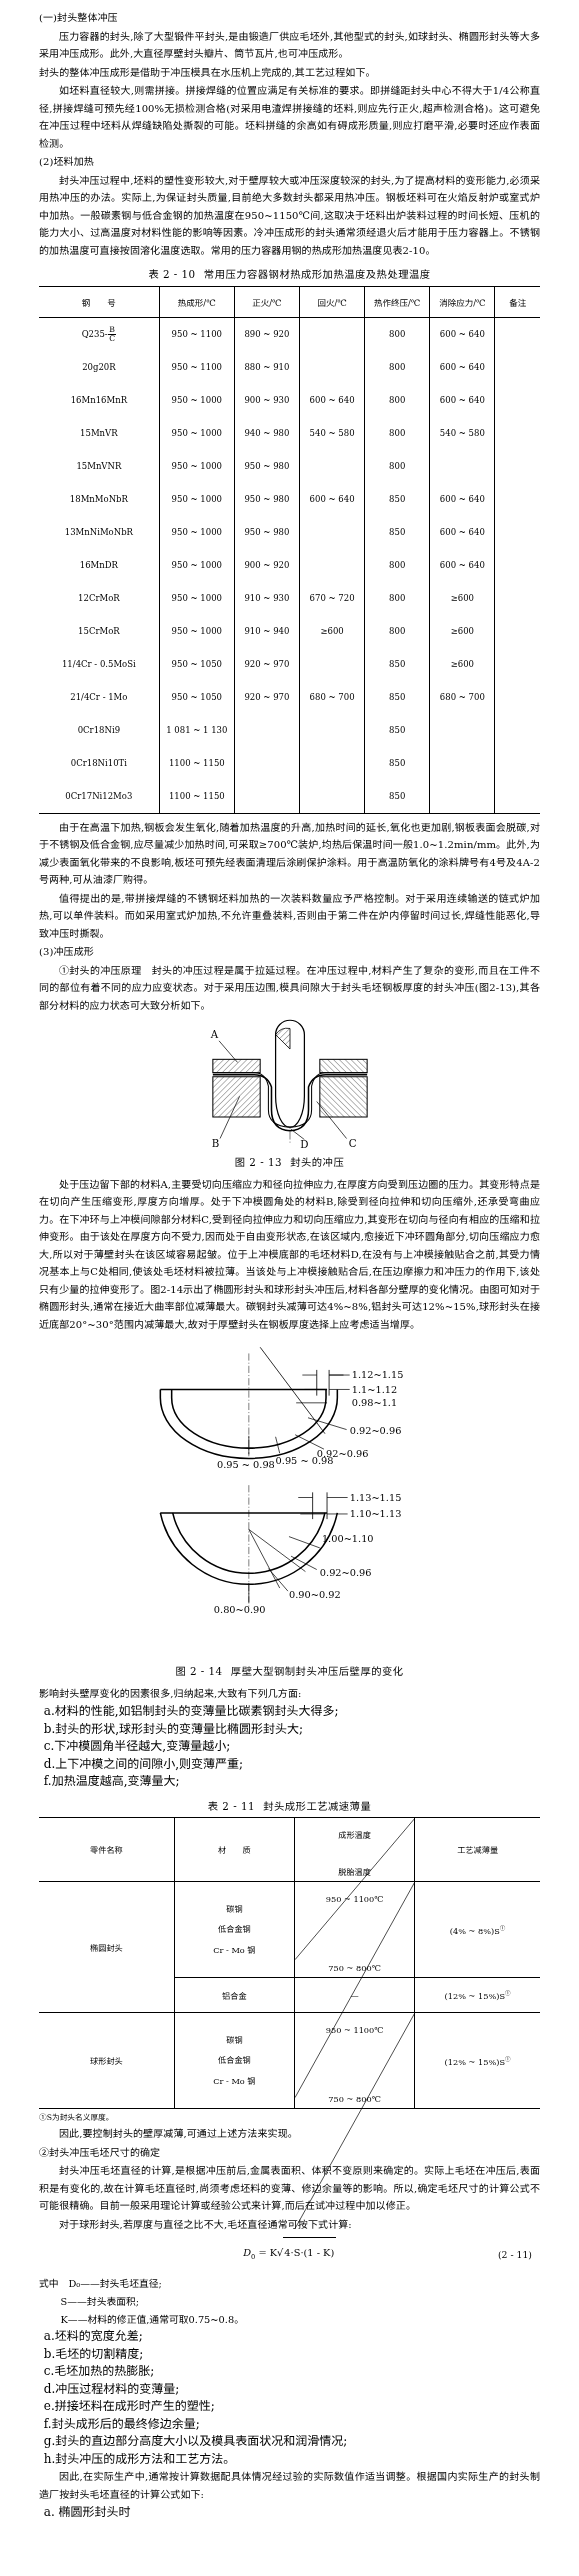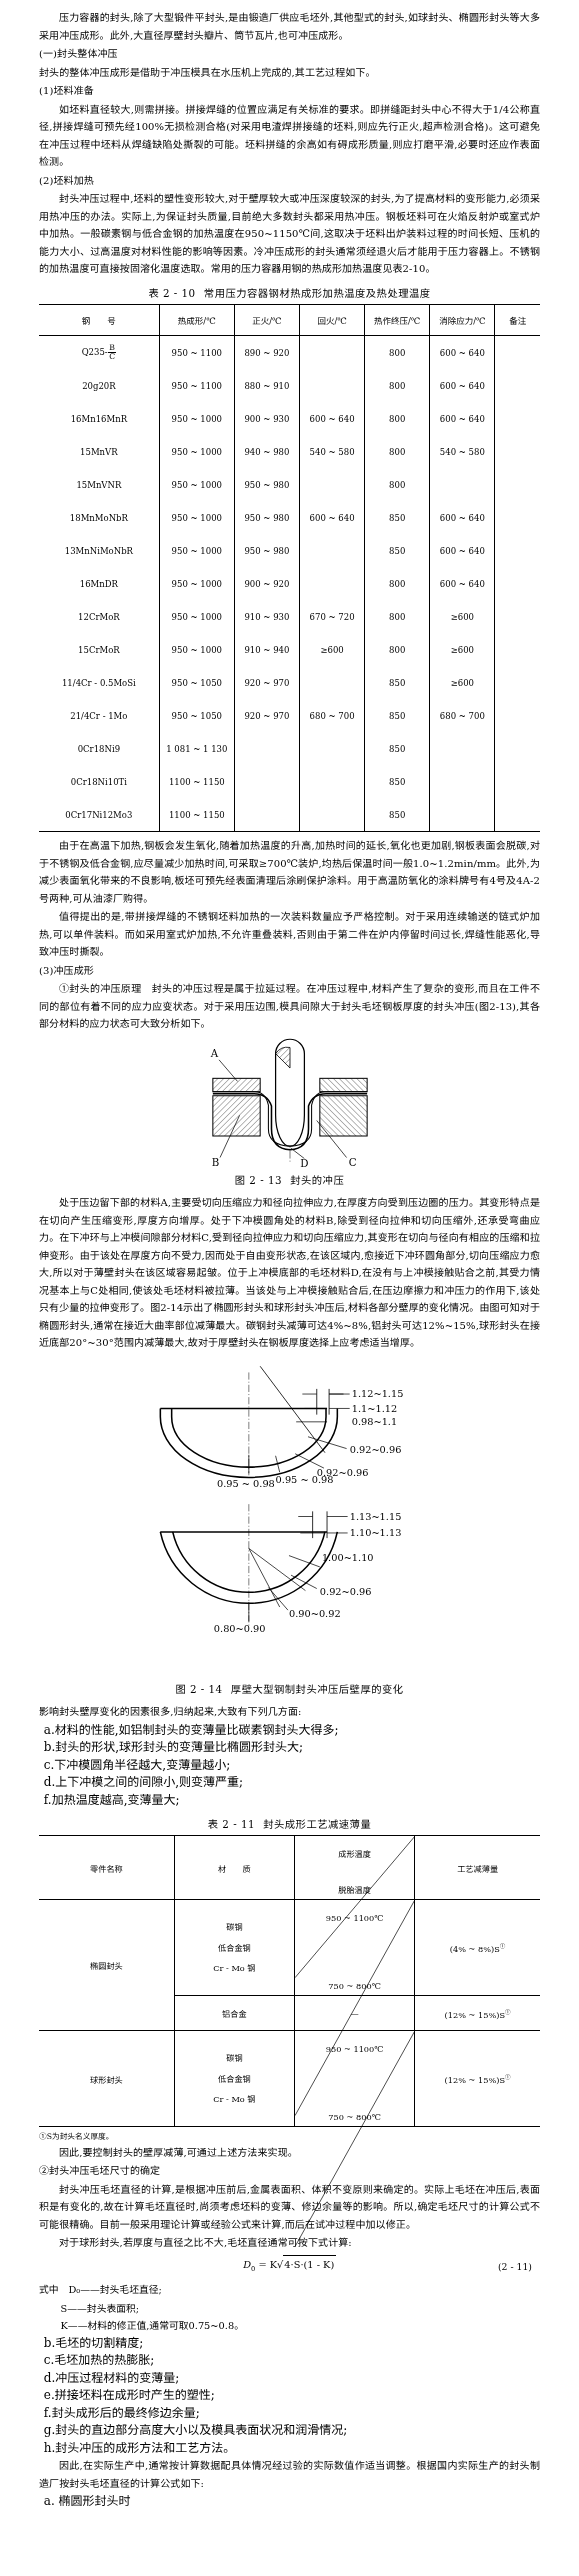--- a/index.html
+++ b/index.html
@@ -125,21 +125,21 @@
 
   
   .figwrap { text-align: center; margin: 5.2px 0 0 0; }
 
   
   .formula-row {
     display: flex;
     align-items: center;
     justify-content: center;
     font-size: 9.8px;
-    line-height: 18px;
+    line-height: 29px;
     position: relative;
     margin: 3.1px 0;
   }
   .formula-row .fml { flex: 0 0 auto; }
   .formula-row .num-right {
     position: absolute;
     right: 8px;
     font-size: 9.3px;
   }
   .where { font-size: 9.8px; line-height: 17.5px; margin: 1px 0; }
@@ -152,24 +152,23 @@
   sub { font-size: 0.68em; }
   sup { font-size: 0.68em; }
   .ital { font-style: italic; }
   .fn { font-size: 7.7px; line-height: 14.4px; margin: 2.1px 0 0 0; }
 </style>
 </head>
 <body>
 
 <div class="page">
 
+  <p class="para head">(一)封头整体冲压</p>
   <p class="para indent">压力容器的封头,除了大型锻件平封头,是由锻造厂供应毛坯外,其他型式的封头,如球封头、椭圆形封头等大多采用冲压成形。此外,大直径厚壁封头瓣片、筒节瓦片,也可冲压成形。</p>
-  <p class="para head">(一)封头整体冲压</p>
   <p class="para head">封头的整体冲压成形是借助于冲压模具在水压机上完成的,其工艺过程如下。</p>
-  <p class="para head">(1)坯料准备</p>
   <p class="para indent">如坯料直径较大,则需拼接。拼接焊缝的位置应满足有关标准的要求。即拼缝距封头中心不得大于1/4公称直径,拼接焊缝可预先经100%无损检测合格(对采用电渣焊拼接缝的坯料,则应先行正火,超声检测合格)。这可避免在冲压过程中坯料从焊缝缺陷处撕裂的可能。坯料拼缝的余高如有碍成形质量,则应打磨平滑,必要时还应作表面检测。</p>
   <p class="para head">(2)坯料加热</p>
   <p class="para indent">封头冲压过程中,坯料的塑性变形较大,对于壁厚较大或冲压深度较深的封头,为了提高材料的变形能力,必须采用热冲压的办法。实际上,为保证封头质量,目前绝大多数封头都采用热冲压。钢板坯料可在火焰反射炉或室式炉中加热。一般碳素钢与低合金钢的加热温度在950~1150℃间,这取决于坯料出炉装料过程的时间长短、压机的能力大小、过高温度对材料性能的影响等因素。冷冲压成形的封头通常须经退火后才能用于压力容器上。不锈钢的加热温度可直接按固溶化温度选取。常用的压力容器用钢的热成形加热温度见表2-10。</p>
 
   <div class="tbl-caption">
     <span>表 2 - 10</span><span class="cap-gap"></span><span>常用压力容器钢材热成形加热温度及热处理温度</span>
   </div>
 
   <table class="doc">
     <colgroup>
@@ -562,20 +561,21 @@
     <span class="fml">
       <span class="ital">D</span><sub>0</sub><span> = K</span>√<span class="sqrt">4·S·(1 - K)</span>
     </span>
     <span class="num-right">(2 - 11)</span>
   </div>
 
   <p class="where"><span>式中　</span><span>D₀——封头毛坯直径;</span></p>
   <p class="where-item">S——封头表面积;</p>
   <p class="where-item">K——材料的修正值,通常可取0.75~0.8。</p>
 
+  <p class="listline">a.坯料的宽度允差;</p>
   <p class="listline">b.毛坯的切割精度;</p>
   <p class="listline">c.毛坯加热的热膨胀;</p>
   <p class="listline">d.冲压过程材料的变薄量;</p>
   <p class="listline">e.拼接坯料在成形时产生的塑性;</p>
   <p class="listline">f.封头成形后的最终修边余量;</p>
   <p class="listline">g.封头的直边部分高度大小以及模具表面状况和润滑情况;</p>
   <p class="listline">h.封头冲压的成形方法和工艺方法。</p>
   <p class="para indent">因此,在实际生产中,通常按计算数据配具体情况经过验的实际数值作适当调整。根据国内实际生产的封头制造厂按封头毛坯直径的计算公式如下:</p>
 
   <p class="listline">a. 椭圆形封头时</p>

